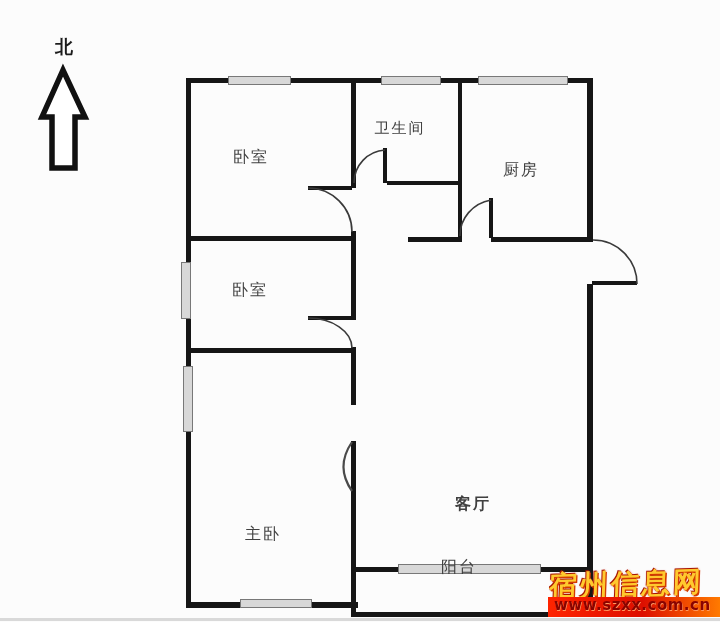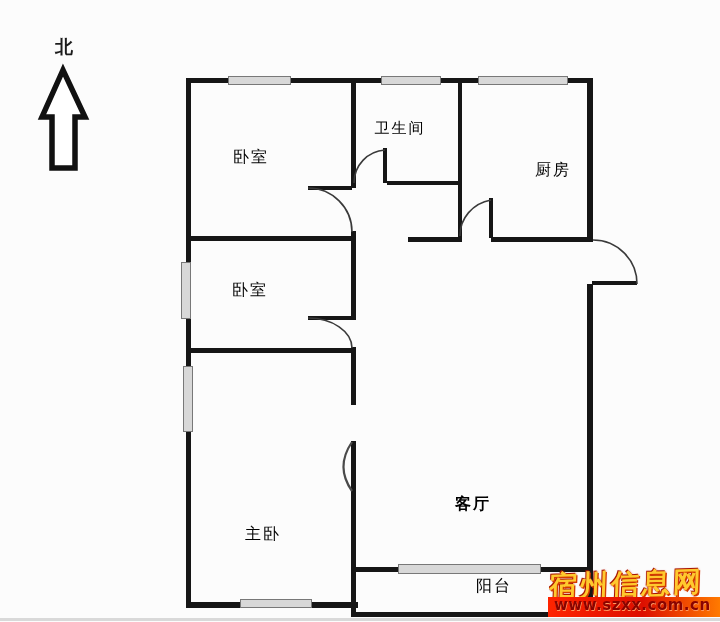--- a/index.html
+++ b/index.html
@@ -5,21 +5,21 @@
   html,body{margin:0;padding:0;background:#fff;}
   .canvas{
     position:relative;width:720px;height:622px;
     background:#fcfcfc;overflow:hidden;
     font-family:"DejaVu Sans","Liberation Sans",sans-serif;
   }
   .wall{position:absolute;background:#161616;}
   .window{position:absolute;background:#d8d8d8;border:1.5px solid #787878;box-sizing:border-box;}
   .room-label{
     position:absolute;transform:translate(-50%,-50%);
-    color:#000000;font-size:16px;letter-spacing:2px;white-space:nowrap;
+    color:#404040;font-size:16px;letter-spacing:2px;white-space:nowrap;
   }
   .compass-label{
     position:absolute;transform:translate(-50%,-50%);
     color:#1c1c1c;font-size:18px;font-weight:600;
   }
   .svg-overlay{position:absolute;left:0;top:0;pointer-events:none;}
   .wm-name{
     position:absolute;left:549px;top:565px;width:175px;height:34px;
     font-size:28px;font-weight:bold;letter-spacing:3px;white-space:nowrap;
     color:#ffc92e;
@@ -84,25 +84,25 @@
     <path d="M308,318 A44,30 0 0 1 352,348" fill="none" stroke="#3a3a3a" stroke-width="1.6"></path>
     <path d="M385,150 A33,33 0 0 0 354,183" fill="none" stroke="#3a3a3a" stroke-width="1.6"></path>
     <path d="M491,200 A38,36 0 0 0 460,236" fill="none" stroke="#3a3a3a" stroke-width="1.6"></path>
     <path d="M593,240 A44,44 0 0 1 637,284" fill="none" stroke="#3a3a3a" stroke-width="1.6"></path>
     <path d="M352,442 Q335,467 352,491" fill="none" stroke="#4a4a4a" stroke-width="2.2"></path>
     <polygon points="63,70 42,117 52,117 52,168 75,168 75,117 85,117" fill="#ffffff" stroke="#111111" stroke-width="5.5" stroke-linejoin="miter"></polygon>
   </svg>
 
   <div class="room-label" style="left:251px;top:157px;">卧室</div>
   <div class="room-label" style="left:400px;top:128px;font-size:15px;">卫生间</div>
-  <div class="room-label" style="left:521px;top:170px;margin-left:32px;">厨房</div>
+  <div class="room-label" style="left:521px;top:170px;">厨房</div>
   <div class="room-label" style="left:250px;top:290px;">卧室</div>
   <div class="room-label" style="left:263px;top:534px;">主卧</div>
   <div class="room-label" style="left:473px;top:504px;font-weight:bold;">客厅</div>
-  <div class="room-label" style="left:459px;top:586px;margin-left:35px;">阳台</div>
+  <div class="room-label" style="left:459px;top:567px;">阳台</div>
 
   <div class="wm-name">宿州信息网</div>
   <div class="wm-banner">
     <div class="wm-url">www.szxx.com.cn</div>
   </div>
 
   <div class="bottom-edge"></div>
 </div>
 
 </body></html>

